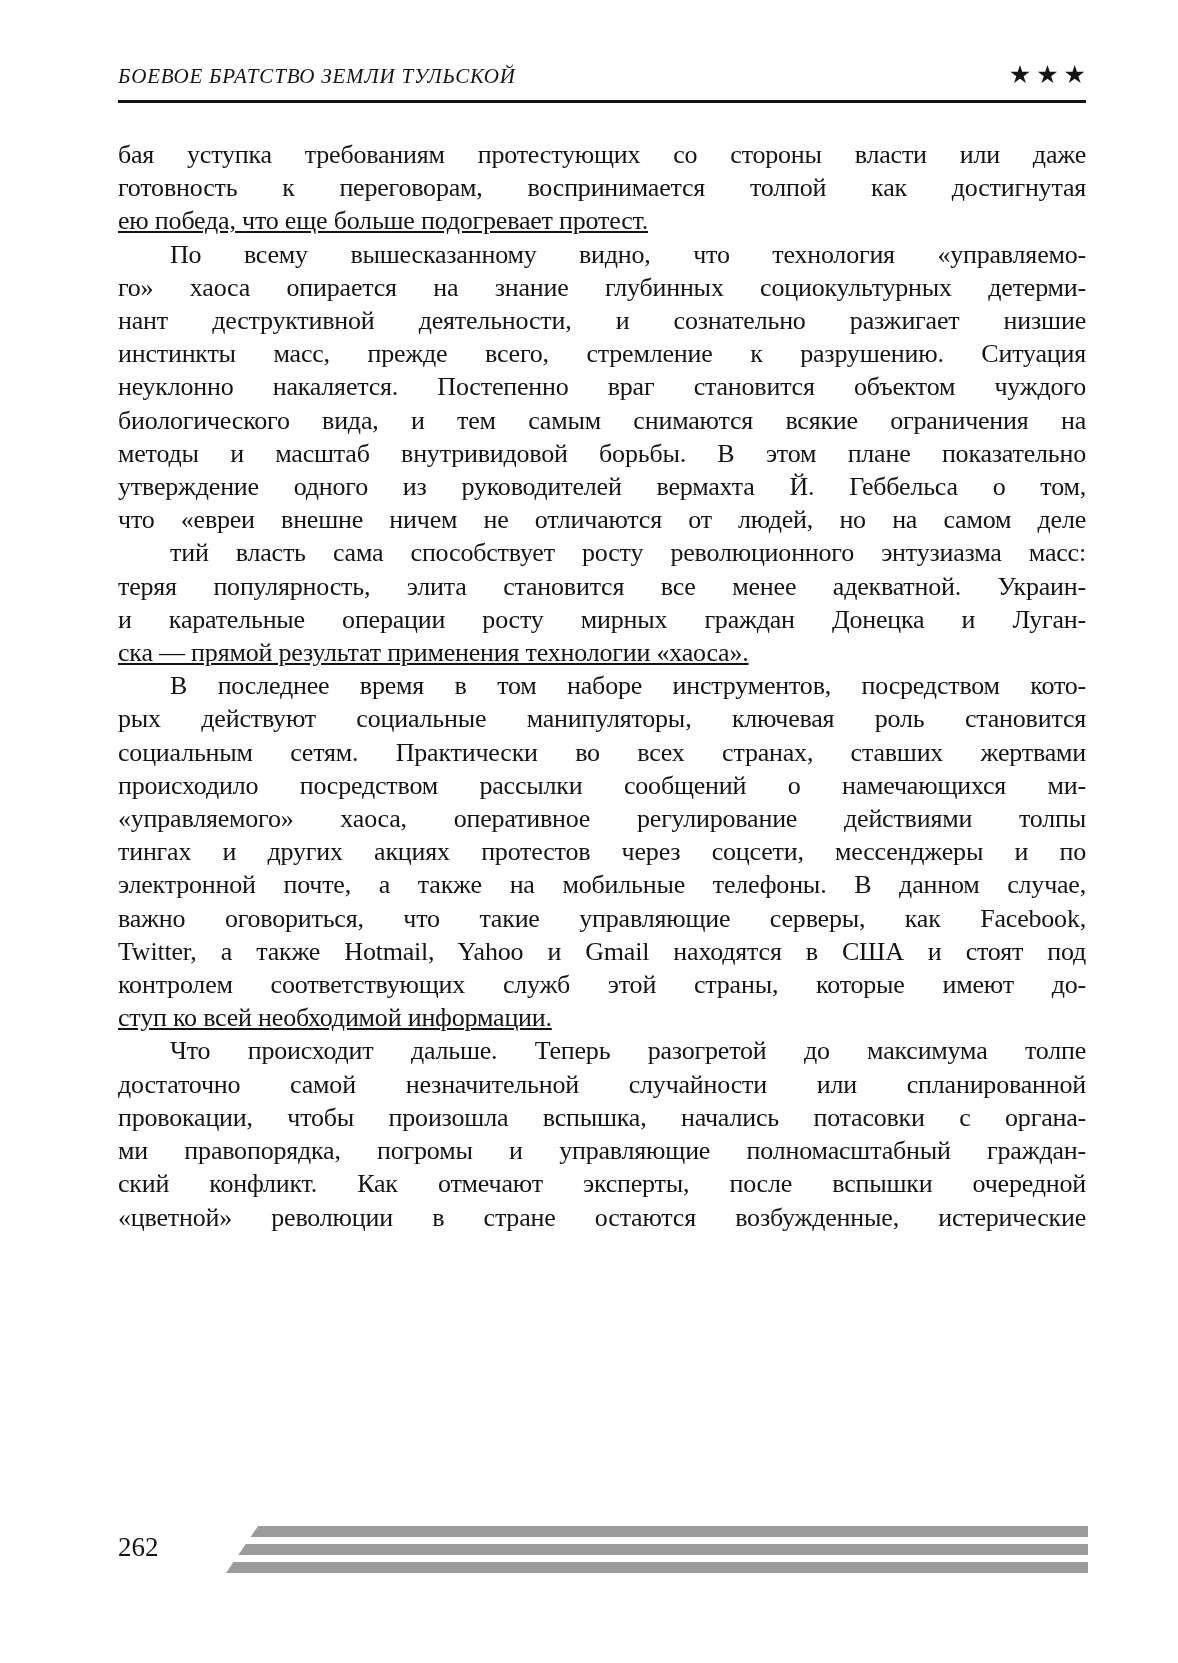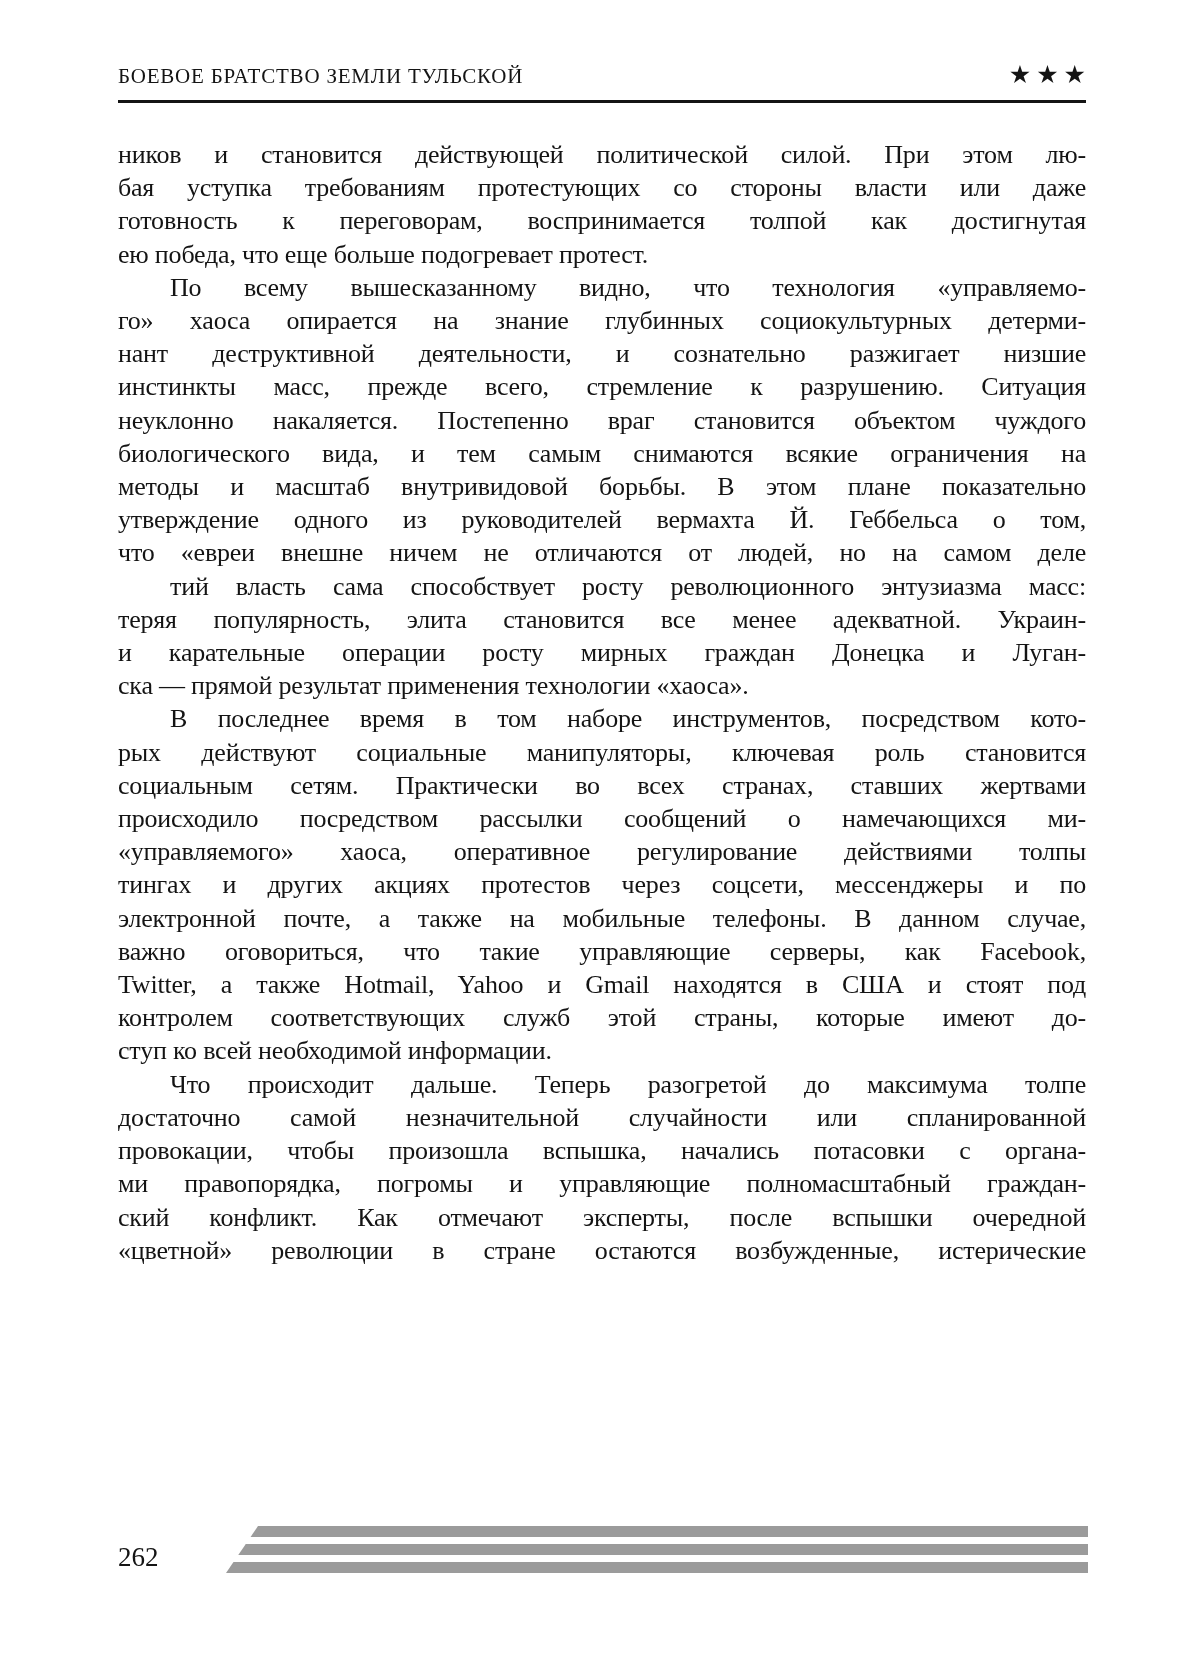--- a/index.html
+++ b/index.html
@@ -19,20 +19,21 @@
   .header {
     position: absolute;
     left: 118px;
     right: 92px;
     top: 60px;
     display: flex;
     justify-content: space-between;
     align-items: baseline;
   }
   .running-title {
+    font-style: italic;
     font-size: 21px;
     letter-spacing: 0.8px;
     white-space: nowrap;
   }
   .stars {
     font-size: 25px;
     letter-spacing: 5px;
     margin-right: -5px;
     white-space: nowrap;
   }
@@ -54,30 +55,30 @@
     line-height: 33.2px;
     letter-spacing: -0.2px;
   }
   .para { margin: 0; }
   .line {
     text-align: justify;
     text-align-last: justify;
     white-space: normal;
     overflow: hidden;
   }
-  .line.lastline { text-align-last: left; }
+  .line.lastline { text-align-last: left; text-decoration: underline; }
   .para.indent .line:first-child { text-indent: 52px; }
   
   .footer {
     position: absolute;
     left: 118px;
     right: 90px;
     top: 1526px;
     display: flex;
-    align-items: flex-end;
+    align-items: flex-start;
   }
   .pagenum {
     font-size: 27px;
     line-height: 1.2;
     margin-top: 5px;
     min-width: 46px;
   }
   .stripes {
     flex: 1;
     margin-left: 62px;
@@ -96,21 +97,20 @@
 
   <div class="header">
     <span class="running-title">БОЕВОЕ БРАТСТВО ЗЕМЛИ ТУЛЬСКОЙ</span>
     <span class="stars">★★★</span>
   </div>
 
   <div class="rule" style="background: rgb(20, 20, 20);"></div>
 
   <div class="body-text">
       <div class="para">
-        <div class="line">ников и становится действующей политической силой. При этом лю-</div>
         <div class="line">бая уступка требованиям протестующих со стороны власти или даже</div>
         <div class="line">готовность к переговорам, воспринимается толпой как достигнутая</div>
         <div class="line lastline">ею победа, что еще больше подогревает протест.</div>
       </div>
       <div class="para indent">
         <div class="line">По всему вышесказанному видно, что технология «управляемо-</div>
         <div class="line">го» хаоса опирается на знание глубинных социокультурных детерми-</div>
         <div class="line">нант деструктивной деятельности, и сознательно разжигает низшие</div>
         <div class="line">инстинкты масс, прежде всего, стремление к разрушению. Ситуация</div>
         <div class="line">неуклонно накаляется. Постепенно враг становится объектом чуждого</div>

